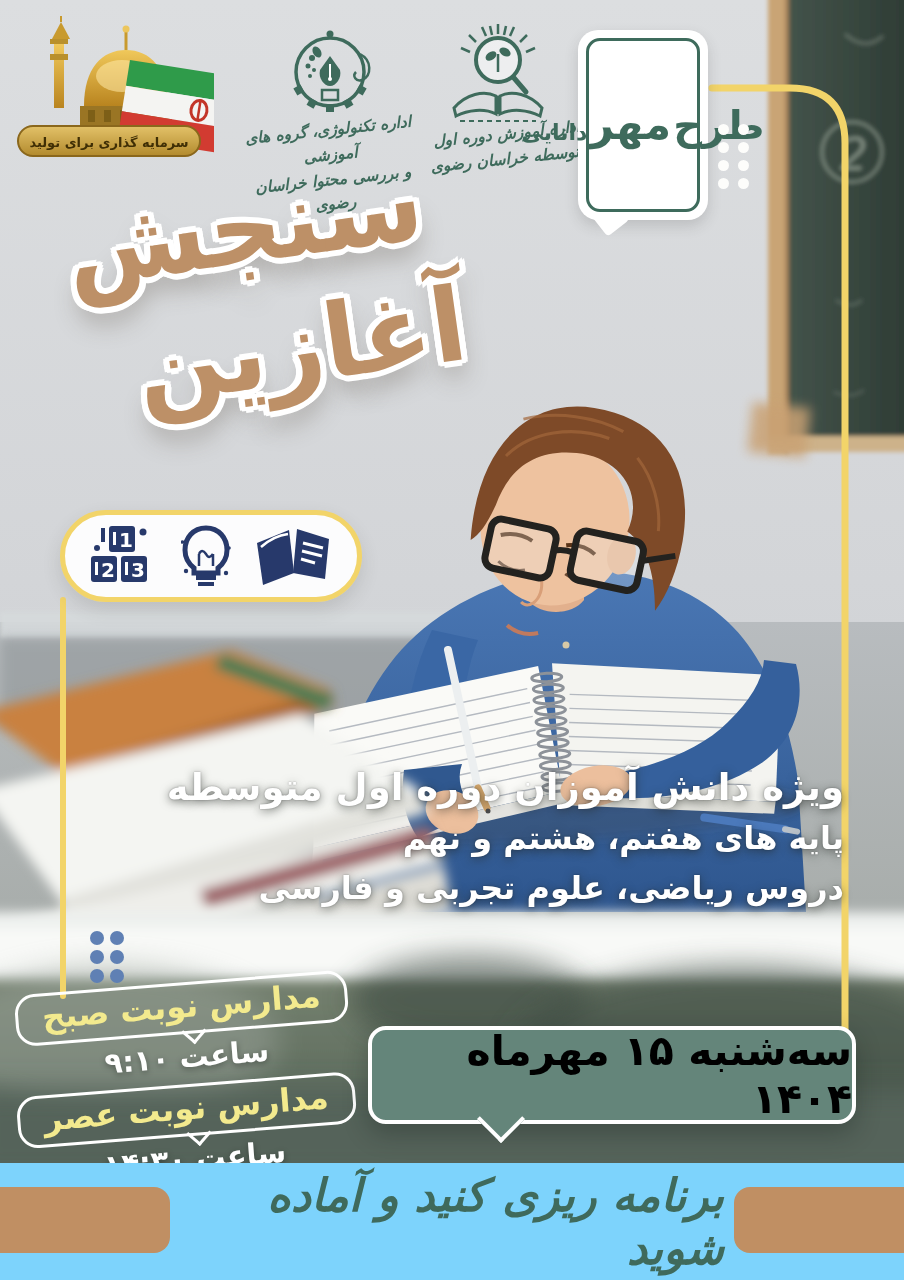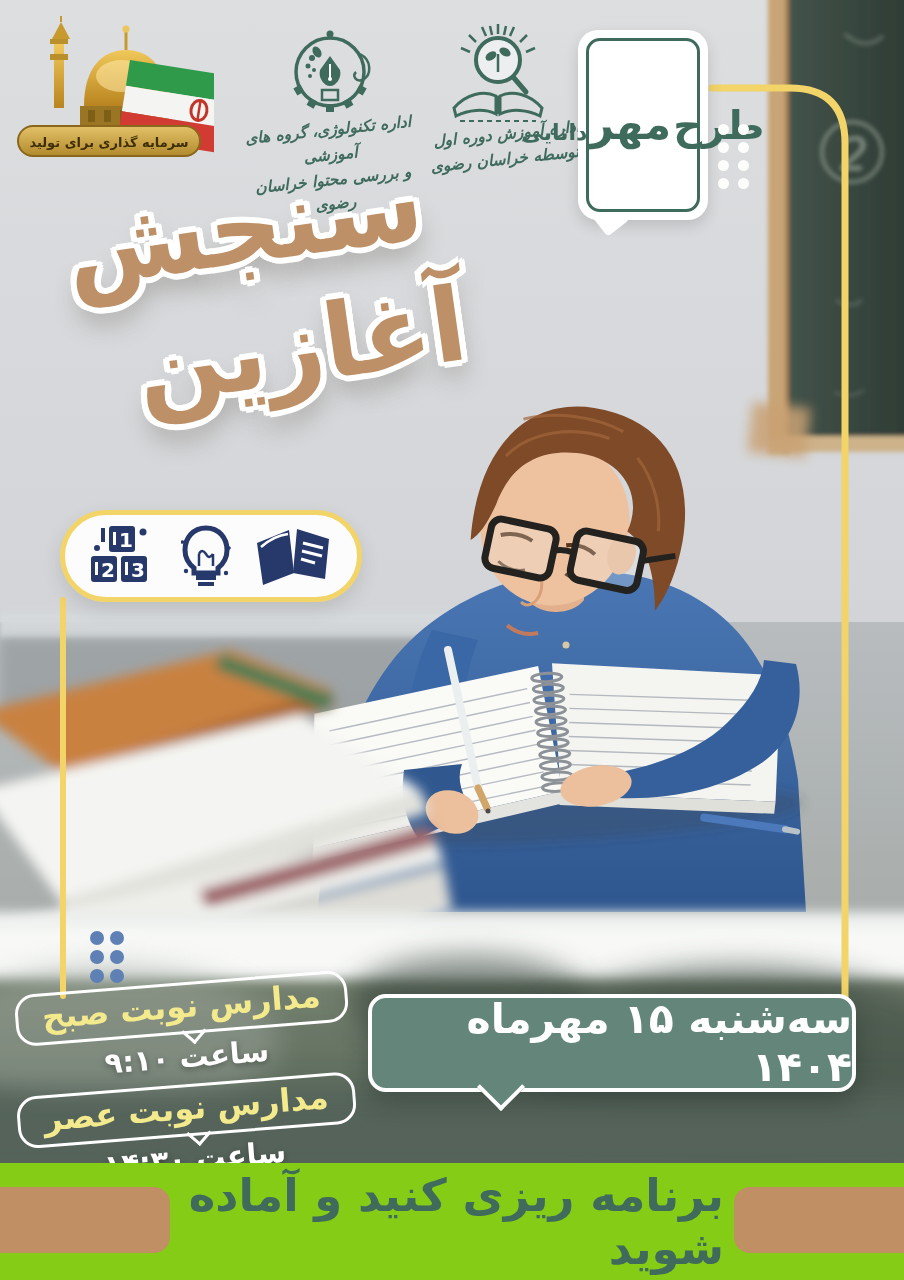--- a/index.html
+++ b/index.html
@@ -65,30 +65,30 @@
       text-align:center;}
   .bubble{position:relative;margin:0 auto;width:fit-content;border:3.5px solid #fff;
       border-radius:20px;padding:2px 24px 6px;color:#f3ea8e;font-size:32px;font-weight:bold;
       white-space:nowrap;}
   .bubble .notch{position:absolute;bottom:-10px;right:44%;width:15px;height:15px;
       border-right:3.5px solid #fff;border-bottom:3.5px solid #fff;transform:rotate(45deg);}
   .time{color:#fff;font-size:29px;font-weight:bold;margin:6px 0 10px;
       text-shadow:0 2px 6px rgba(0,0,0,.35);}
 
   
-  .datebox{left:368px;top:994px;width:488px;height:98px;box-sizing:border-box;
+  .datebox{left:368px;top:1026px;width:488px;height:98px;box-sizing:border-box;
       background:#64857a;border:4px solid #fff;border-radius:18px;display:flex;
-      align-items:center;justify-content:center;direction:rtl;color:#ffffff;
+      align-items:center;justify-content:center;direction:rtl;color:#000000;
       font-size:41px;font-weight:bold;box-shadow:0 10px 24px rgba(20,30,25,.3);}
   .datebox .notch{position:absolute;left:112px;bottom:-16px;width:30px;height:30px;
       background:#64857a;border-right:4px solid #fff;border-bottom:4px solid #fff;
       transform:rotate(45deg);}
 
   
-  .footer{left:0;top:1163px;width:904px;height:117px;background:#84cc16;}
+  .footer{left:0;top:1163px;width:904px;height:117px;background:#7dd3fc;font-style:italic;}
   .footer .tan{position:absolute;top:24px;width:196px;height:66px;border-radius:16px;
       background:#c08f63;}
   .footer .tan.left{left:-26px;}
   .footer .tan.right{right:-26px;}
   .footer .ftext{position:absolute;left:180px;right:180px;top:0;height:100%;
       display:flex;align-items:center;justify-content:center;direction:rtl;
       color:#3f6a5c;font-size:45px;font-weight:bold;}
 </style>
 </head>
 <body>
@@ -407,20 +407,25 @@
         <circle cx="45" cy="49" r="2.2" fill="#27396b"></circle>
     </svg>
     <svg width="80" height="58" viewBox="0 0 80 58">
       <path d="M4,16 L36,3 L41,46 L10,58 Z" fill="#27396b"></path>
       <path d="M8,20 C17,12 27,8 35,7" fill="none" stroke="#fff" stroke-width="2.5"></path>
       <path d="M44,2 L76,12 L72,52 L40,46 Z" fill="#27396b"></path>
       <path d="M50,16 L70,21 M49,24 L69,29 M48,32 L62,36" stroke="#fff" stroke-width="3"></path>
     </svg>
   </div>
 
+  <div class="abs audience">
+    <div class="a1">ویژه دانش آموزان دوره اول متوسطه</div>
+    <div class="a2">پایه های هفتم، هشتم و نهم</div>
+    <div class="a3">دروس ریاضی، علوم تجربی و فارسی</div>
+  </div>
 
   <div class="abs dots dots-blue">
     <span></span>
       <span></span>
       <span></span>
       <span></span>
       <span></span>
       <span></span>
   </div>
 

